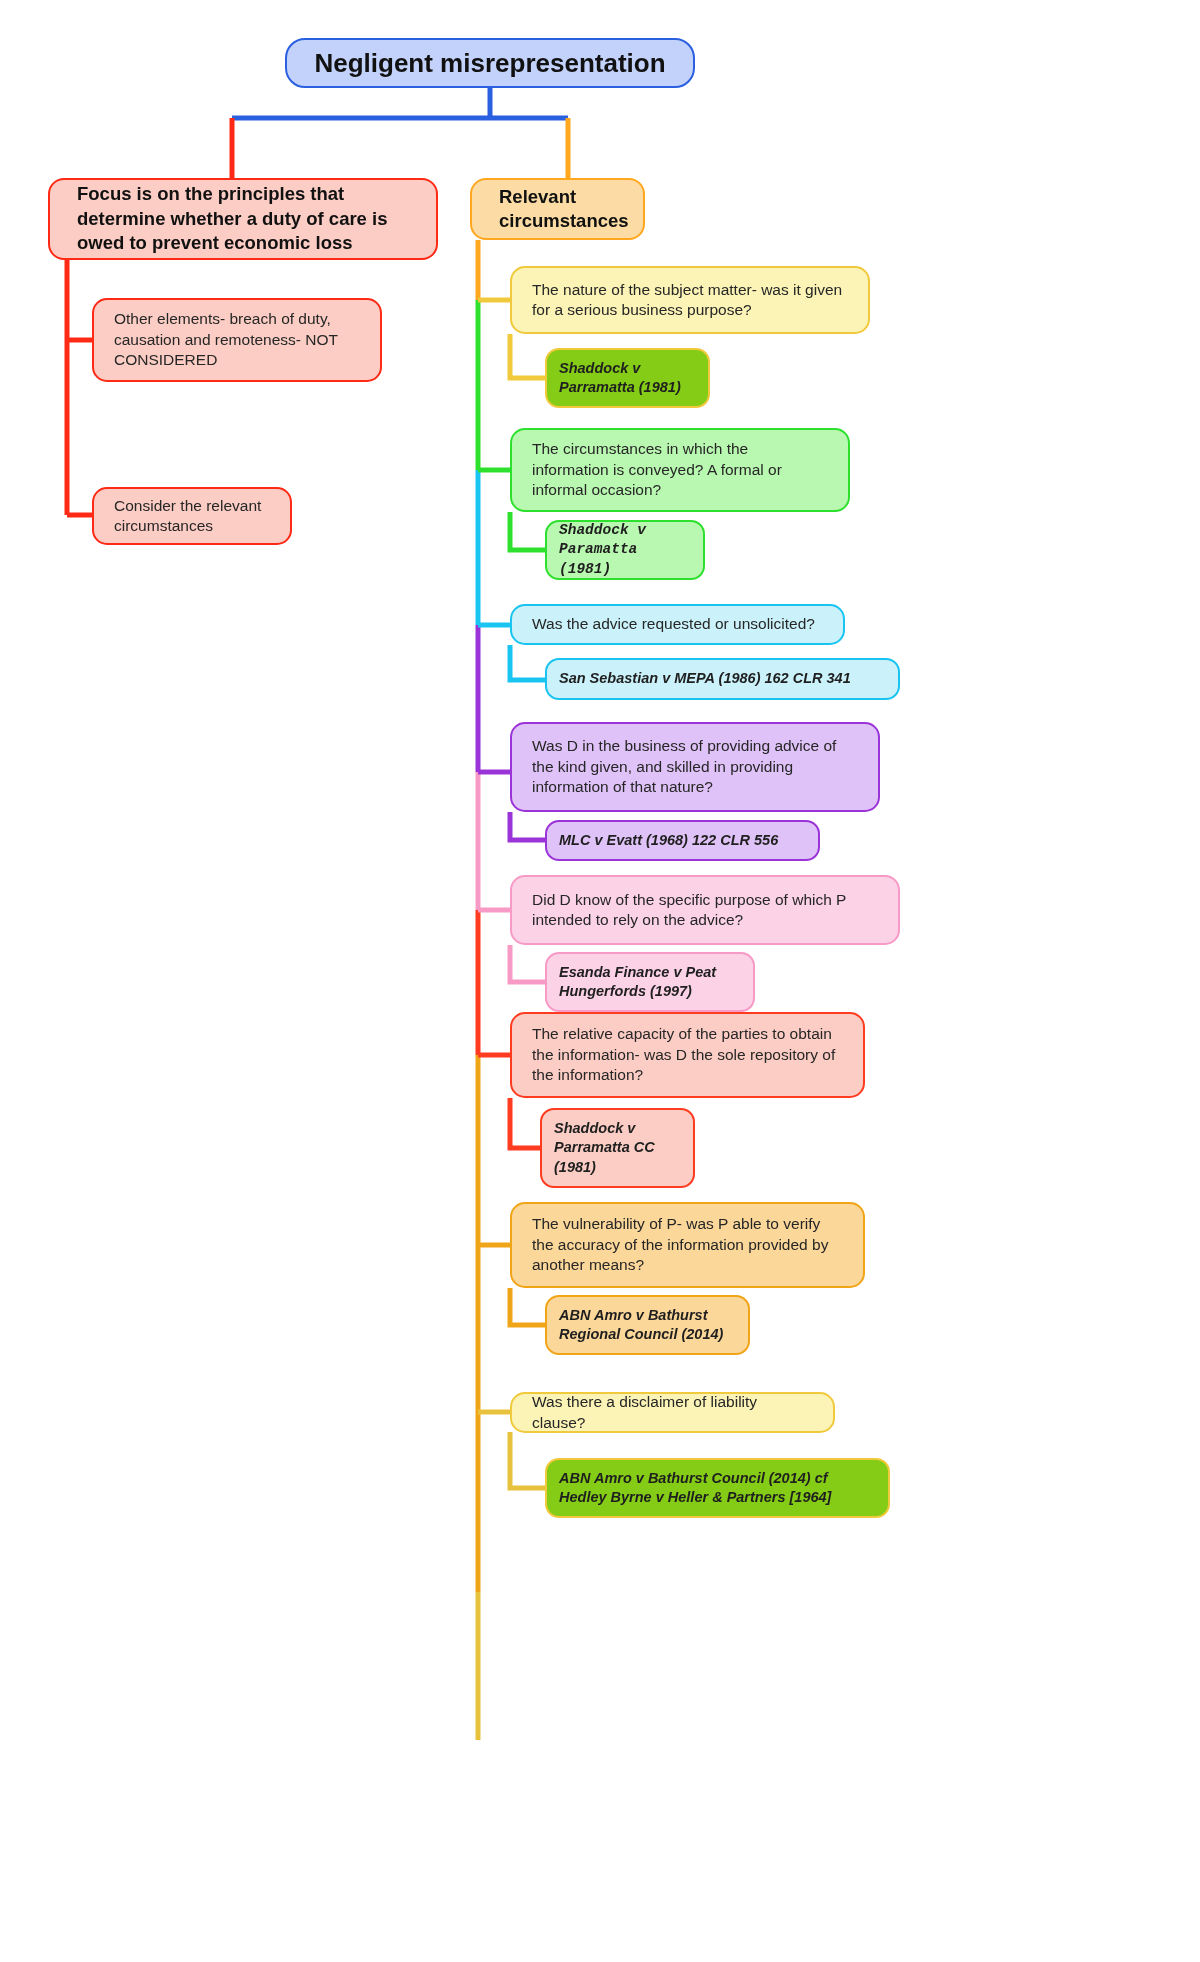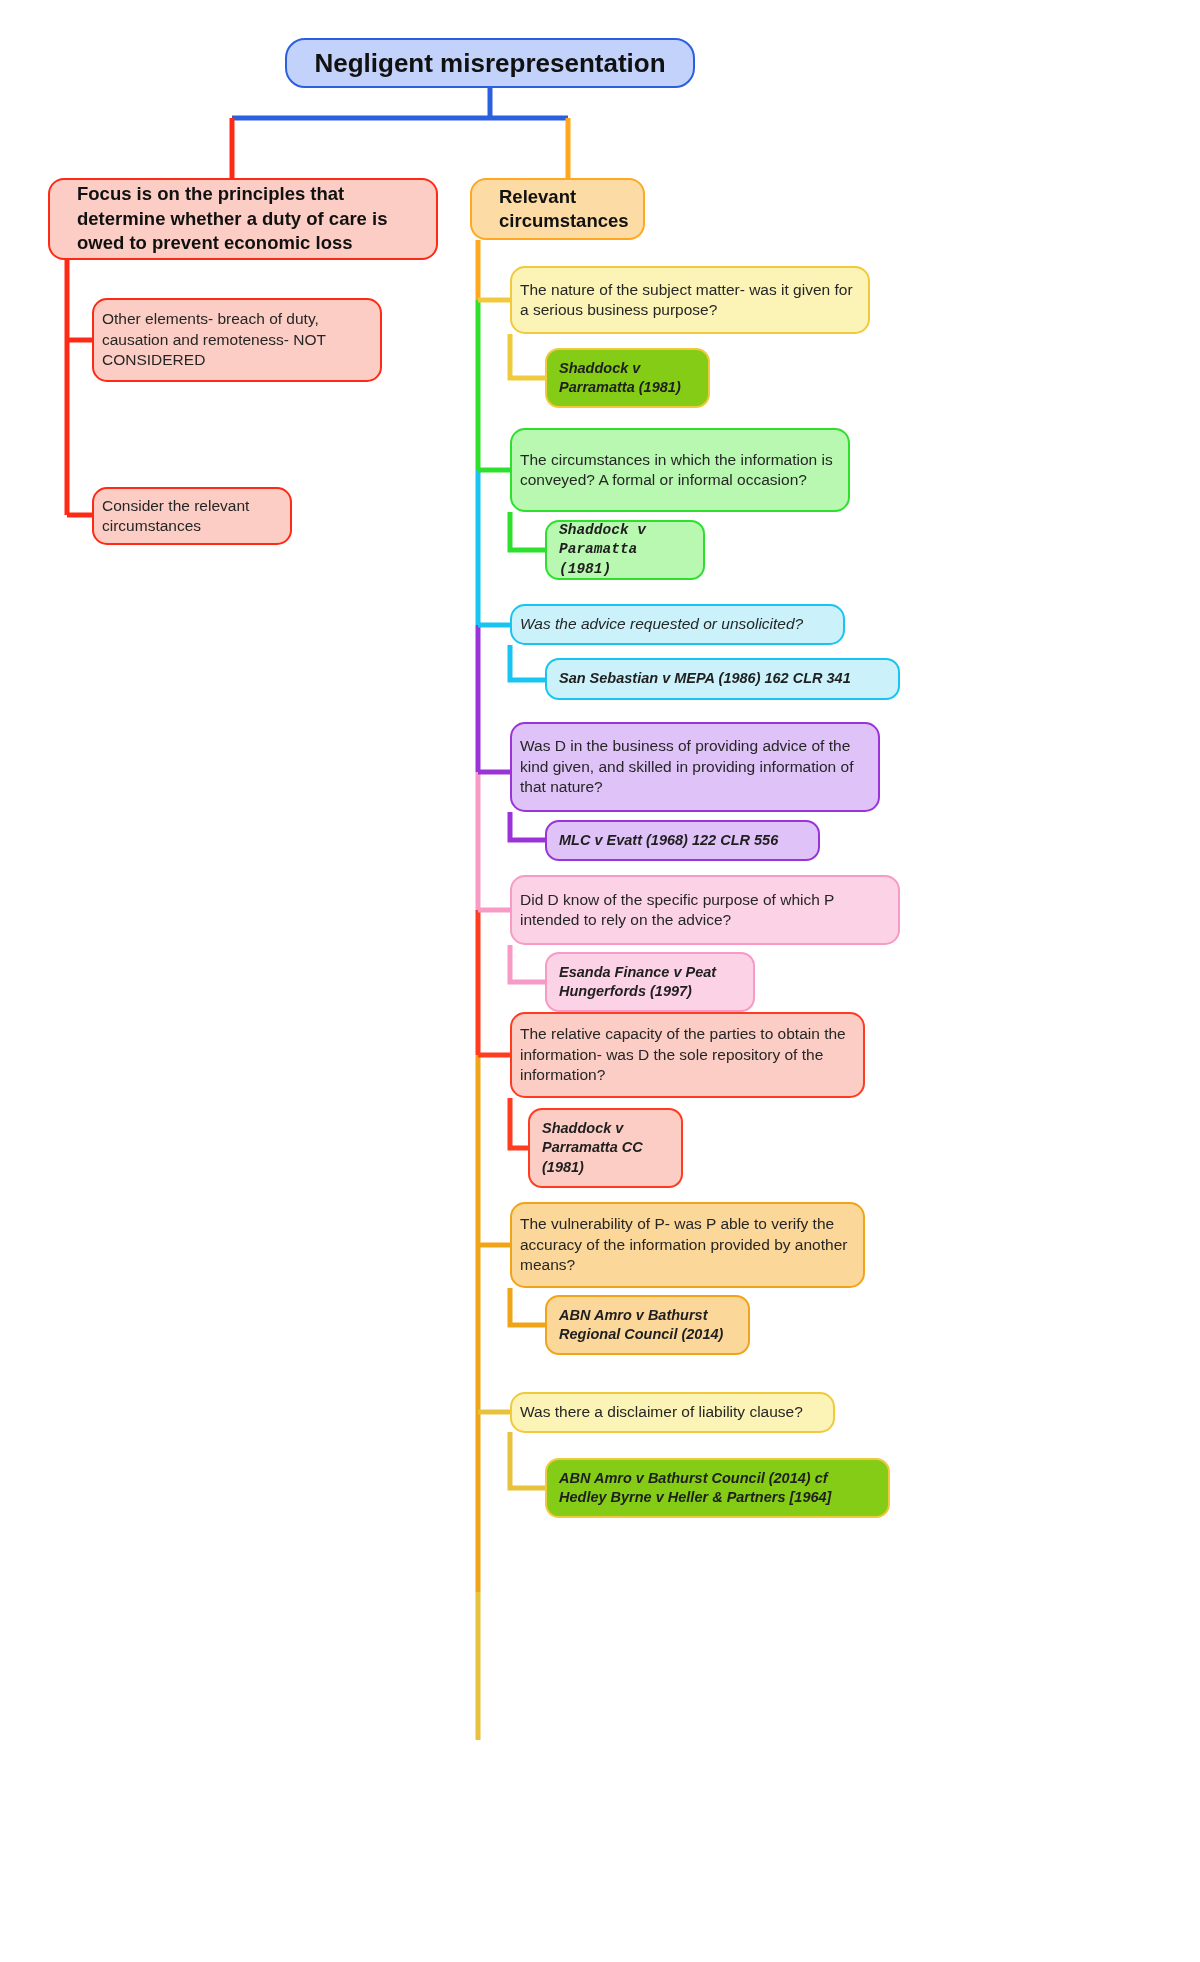--- a/index.html
+++ b/index.html
@@ -19,21 +19,21 @@
           padding:4px 16px;}
 
   
   .n-l1{border-width:2px;border-radius:16px;font-weight:bold;font-size:18.5px;
         color:#111111;padding:5px 27px;}
   .n-l1.red{border-color:#ff2a16;background:#fbcdc4;}
   .n-l1.orange{border-color:#ffa81f;background:#fcdca4;}
 
   
   .n-l2{border-width:2px;border-radius:15px;font-size:15.5px;color:#262626;
-        padding:6px 8px;}
+        padding:6px 20px;}
   .n-l2.red{border-color:#ff2a16;background:#fbcdc4;}
   .n-l2.yellow{border-color:#f0c93c;background:#fbf4b6;}
   .n-l2.green{border-color:#2ee02e;background:#b9f8b0;}
   .n-l2.cyan{border-color:#19c4f0;background:#cbf2fb;}
   .n-l2.purple{border-color:#9b34d8;background:#dfc2f7;}
   .n-l2.pink{border-color:#f79ac6;background:#fbd2e6;}
   .n-l2.salmon{border-color:#ff3b20;background:#fbcdc4;}
   .n-l2.amber{border-color:#f0a518;background:#fcd79a;}
 
   
@@ -128,21 +128,21 @@
     <span class="txt">Shaddock v Parramatta (1981)</span>
   </div>
 
   <div class="node n-l2 green" style="left:510px;top:428px;width:340px;height:84px;">
     <span class="txt">The circumstances in which the information is conveyed? A formal or informal occasion?</span>
   </div>
   <div class="node n-l3 green" style="left:545px;top:520px;width:160px;height:60px;">
     <span class="txt">Shaddock v Paramatta (1981)</span>
   </div>
 
-  <div class="node n-l2 cyan" style="left:510px;top:604px;width:335px;height:41px;font-style:italic;">
+  <div class="node n-l2 cyan" style="left:510px;top:604px;width:335px;height:41px;">
     <span class="txt">Was the advice requested or unsolicited?</span>
   </div>
   <div class="node n-l3 cyan" style="left:545px;top:658px;width:355px;height:42px;">
     <span class="txt">San Sebastian v MEPA (1986) 162 CLR 341</span>
   </div>
 
   <div class="node n-l2 purple" style="left:510px;top:722px;width:370px;height:90px;">
     <span class="txt">Was D in the business of providing advice of the kind given, and skilled in providing information of that nature?</span>
   </div>
   <div class="node n-l3 purple" style="left:545px;top:820px;width:275px;height:41px;">
@@ -152,21 +152,21 @@
   <div class="node n-l2 pink" style="left:510px;top:875px;width:390px;height:70px;">
     <span class="txt">Did D know of the specific purpose of which P intended to rely on the advice?</span>
   </div>
   <div class="node n-l3 pink" style="left:545px;top:952px;width:210px;height:60px;">
     <span class="txt">Esanda Finance v Peat Hungerfords (1997)</span>
   </div>
 
   <div class="node n-l2 salmon" style="left:510px;top:1012px;width:355px;height:86px;">
     <span class="txt">The relative capacity of the parties to obtain the information- was D the sole repository of the information?</span>
   </div>
-  <div class="node n-l3 salmon" style="left:528px;top:1108px;width:155px;height:80px;">
+  <div class="node n-l3 salmon" style="left:540px;top:1108px;width:155px;height:80px;">
     <span class="txt">Shaddock v Parramatta CC (1981)</span>
   </div>
 
   <div class="node n-l2 amber" style="left:510px;top:1202px;width:355px;height:86px;">
     <span class="txt">The vulnerability of P- was P able to verify the accuracy of the information provided by another means?</span>
   </div>
   <div class="node n-l3 amber" style="left:545px;top:1295px;width:205px;height:60px;">
     <span class="txt">ABN Amro v Bathurst Regional Council (2014)</span>
   </div>
 

